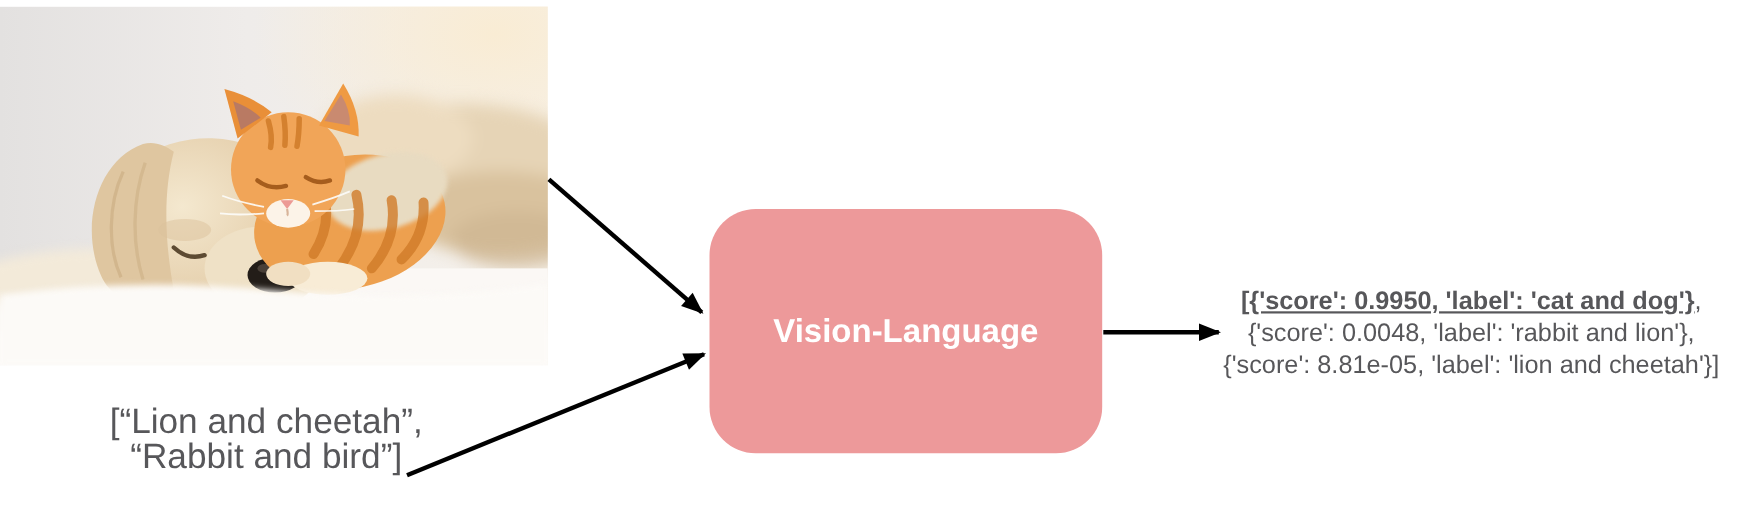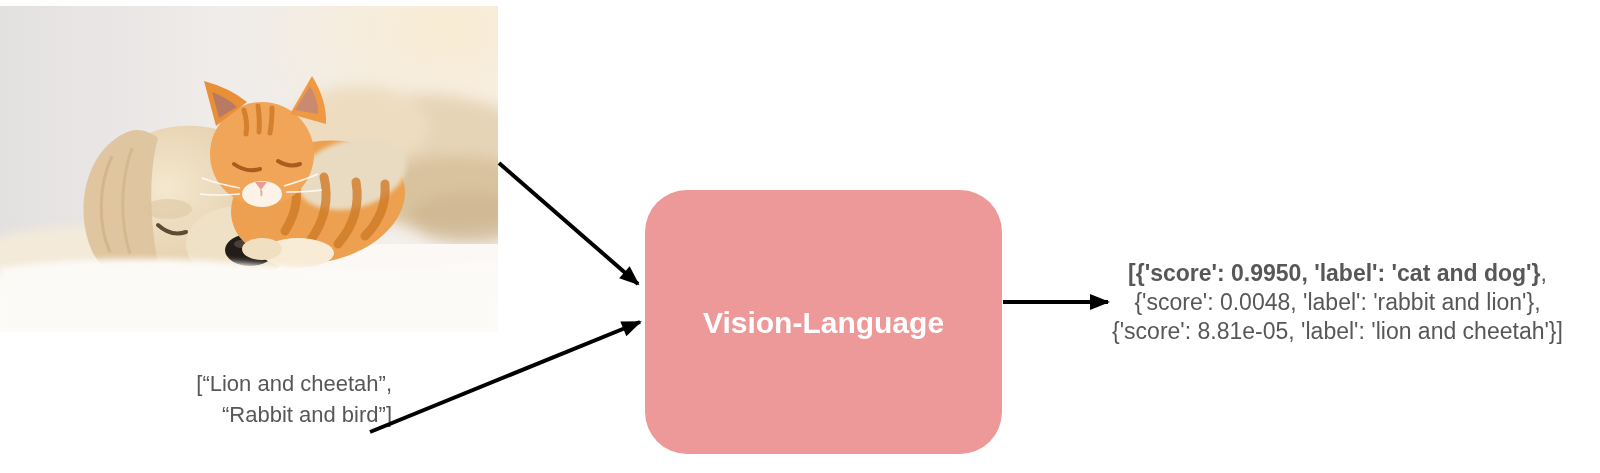--- a/index.html
+++ b/index.html
@@ -8,43 +8,43 @@
     font-family:"Liberation Sans", sans-serif;
     position:relative;overflow:hidden;
     color:var(--text-gray,#57575A);
   }
   .stage{position:absolute;left:0;top:0;width:1600px;height:473px;}
   .photo{
     position:absolute;left:0;top:6px;width:498px;height:326px;display:block;
   }
   .input-list{
     position:absolute;left:92px;top:368px;width:300px;
-    text-align:right;font-size:22px;line-height:31px;
+    text-align:center;font-size:32px;line-height:31px;
     color:var(--text-gray,#57575A);
   }
   .model-box{
-    position:absolute;left:645px;top:190px;width:357px;height:264px;
+    position:absolute;left:645px;top:190px;width:357px;height:222px;
     background:var(--model-box-bg,#ED999A);
     border-radius:42px;
     display:flex;align-items:center;justify-content:center;
   }
   .model-box .label{
     color:var(--model-box-text,#FFFFFF);
     font-weight:bold;font-size:30px;line-height:37px;text-align:center;
   }
   .model-box .label span{display:block;}
   .arrows{position:absolute;left:0;top:0;width:1600px;height:473px;pointer-events:none;}
   .arrows line{stroke:var(--arrow,#000);stroke-width:4;}
   .arrows .head{fill:var(--arrow,#000);}
   .output{
     position:absolute;left:1080px;top:259px;width:515px;
     text-align:center;font-size:23px;line-height:29px;
     color:var(--text-gray,#57575A);
   }
-  .output b{font-weight:bold;}
+  .output b{font-weight:bold;text-decoration:underline;}
 </style>
 </head>
 <body style="--model-box-bg: #ED999A; --model-box-text: #FFFFFF; --arrow: #000000; --text-gray: #57575A;">
 
 <div class="stage">
 
   <svg class="photo" viewBox="0 0 498 326" aria-hidden="true">
     <defs>
       <linearGradient id="gWall" x1="0" y1="0" x2="1" y2="0">
         <stop offset="0" stop-color="#e3e1e0"></stop>

